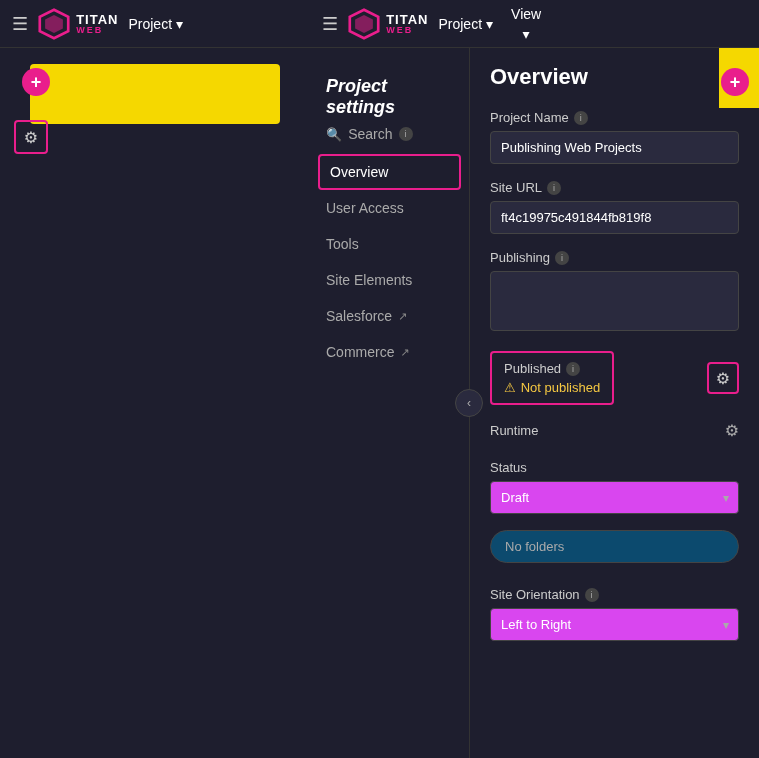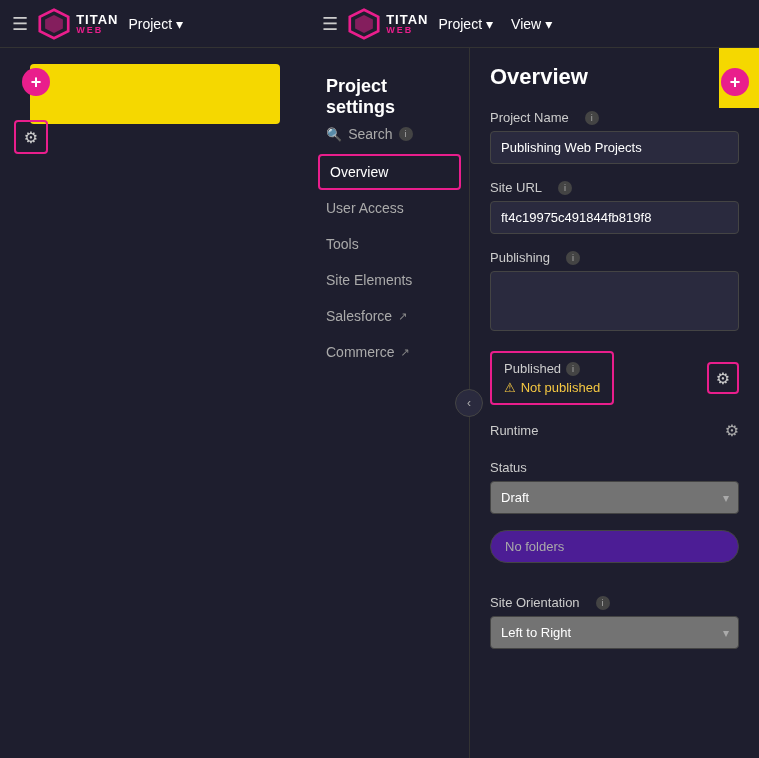--- a/index.html
+++ b/index.html
@@ -240,21 +240,21 @@
     .field-group {
       margin-bottom: 16px;
     }
 
     .field-label {
       color: #ccc;
       font-size: 13px;
       margin-bottom: 6px;
       display: flex;
       align-items: center;
-      gap: 16px;
+      gap: 5px;
     }
 
     .field-input {
       width: 100%;
       background: #2a2a3e;
       border: 1px solid #444;
       border-radius: 4px;
       color: white;
       font-size: 13px;
       padding: 8px 10px;
@@ -342,21 +342,21 @@
       cursor: pointer;
     }
 
     .select-wrapper {
       position: relative;
       width: 100%;
     }
 
     .field-select {
       width: 100%;
-      background: #737373;
+      background: #d946ef;
       border: 1px solid #444;
       border-radius: 4px;
       color: white;
       font-size: 13px;
       padding: 8px 30px 8px 10px;
       outline: none;
       appearance: none;
       cursor: pointer;
     }
 
@@ -383,28 +383,28 @@
     }
 
     .manage-folder-link {
       color: #e91e8c;
       font-size: 12px;
       cursor: pointer;
     }
 
     .folders-input {
       width: 100%;
-      background: #4c1d95;
+      background: #0c4a6e;
       border: 1px solid #444;
       border-radius: 20px;
       color: #aaa;
       font-size: 13px;
       padding: 8px 14px;
       outline: none;
-      margin-bottom: 16px;
+      margin-bottom: 8px;
     }
 
     
     .titan-logo-svg {
       width: 32px;
       height: 32px;
     }
 
     .collapse-btn {
       position: absolute;
@@ -473,35 +473,35 @@
       </svg>
       <div class="titan-text">
         <span class="titan-web-label">TITAN</span>
         <span class="titan-sub-label">WEB</span>
       </div>
     </div>
     <div class="project-dropdown">
       <span>Project</span>
       <span>▾</span>
     </div>
-    <div class="project-dropdown" style="margin-left:8px;">
+    <div class="project-dropdown" style="margin-left:8px;flex-direction:column;">
       <span>View</span>
       <span>▾</span>
     </div>
   </div>
 
   <div class="yellow-stripe"></div>
   <div class="add-button-right">+</div>
 
   <div class="right-content">
 
     <div class="sidebar-nav" style="position:relative;">
       <div class="collapse-btn">‹</div>
 
-      <div style="padding: 12px 16px 4px;">
+      <div style="padding: 12px 16px 4px; font-style: italic;">
         <h2 style="color:white; font-size:18px; font-weight:700;">Project settings</h2>
       </div>
 
       <div class="search-row">
         <span class="search-icon-sm">🔍</span>
         <span style="color:#aaa;font-size:14px;">Search</span>
         <div class="info-badge">i</div>
       </div>
 
       <div class="nav-item active">

